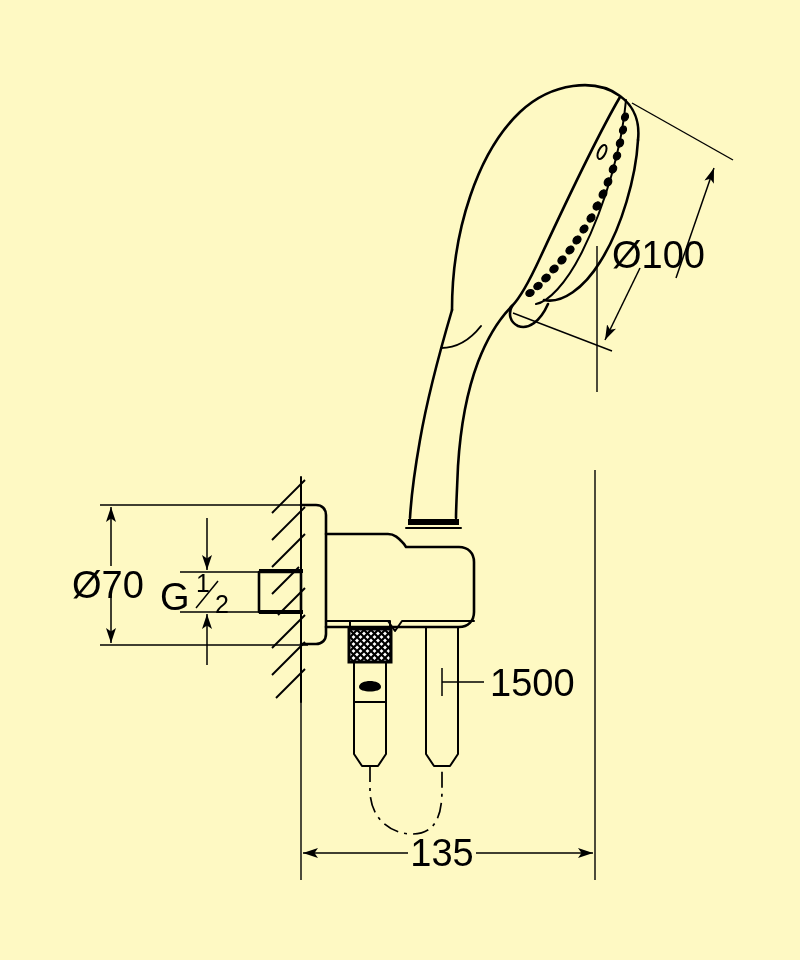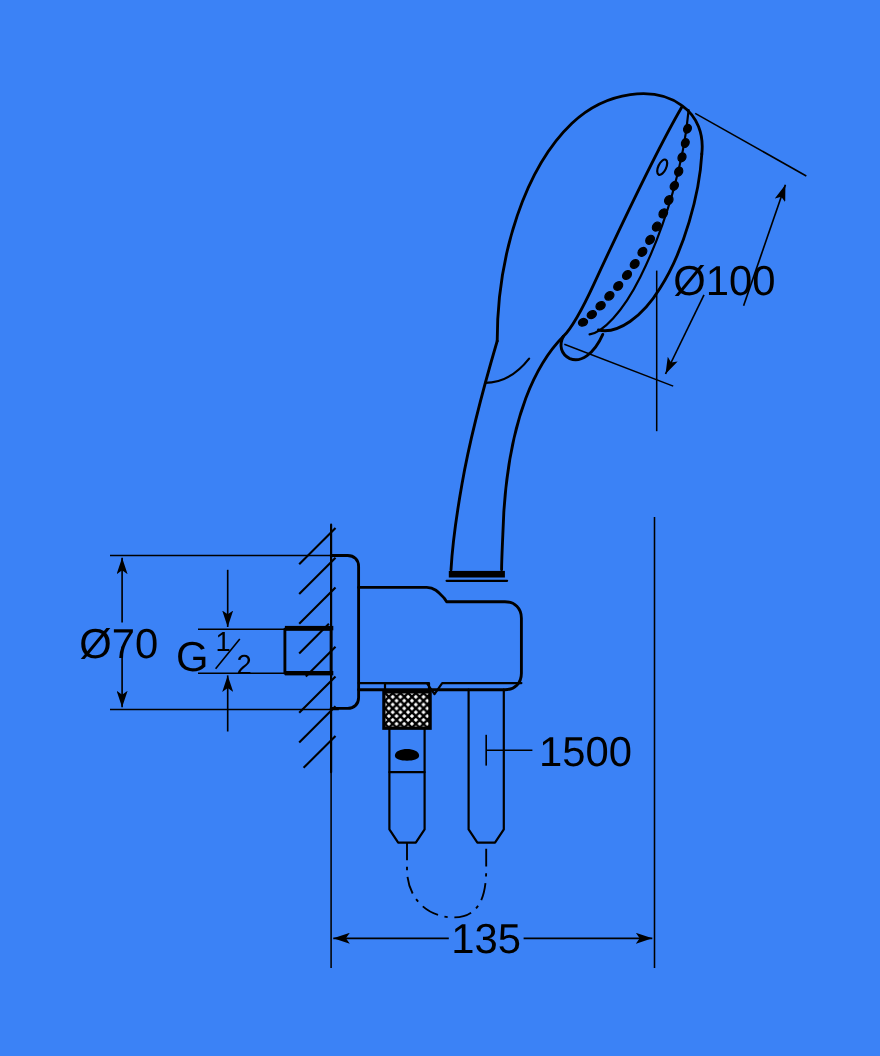--- a/index.html
+++ b/index.html
@@ -11,21 +11,21 @@
   body {
     width: 800px;
     height: 960px;
     font-family: "Liberation Sans", sans-serif;
     overflow: hidden;
   }
   #drawing-root {
     position: relative;
     width: 800px;
     height: 960px;
-    background: #3b82f6;
+    background: #fef9c3;
   }
   svg#tech-drawing {
     display: block;
     width: 800px;
     height: 960px;
   }
   .outline {
     fill: none;
     stroke: #000000;
     stroke-width: 2.6;

